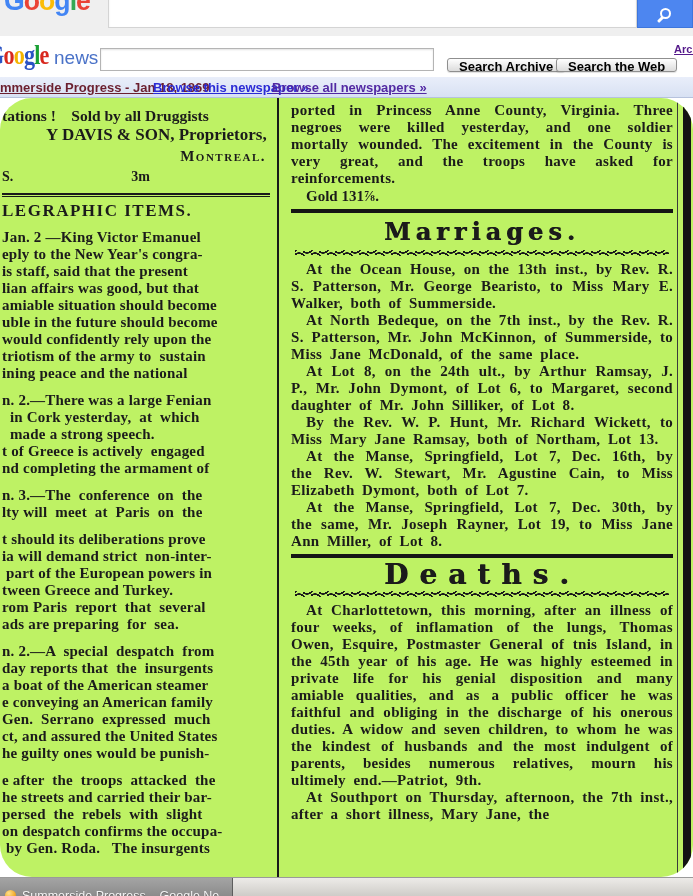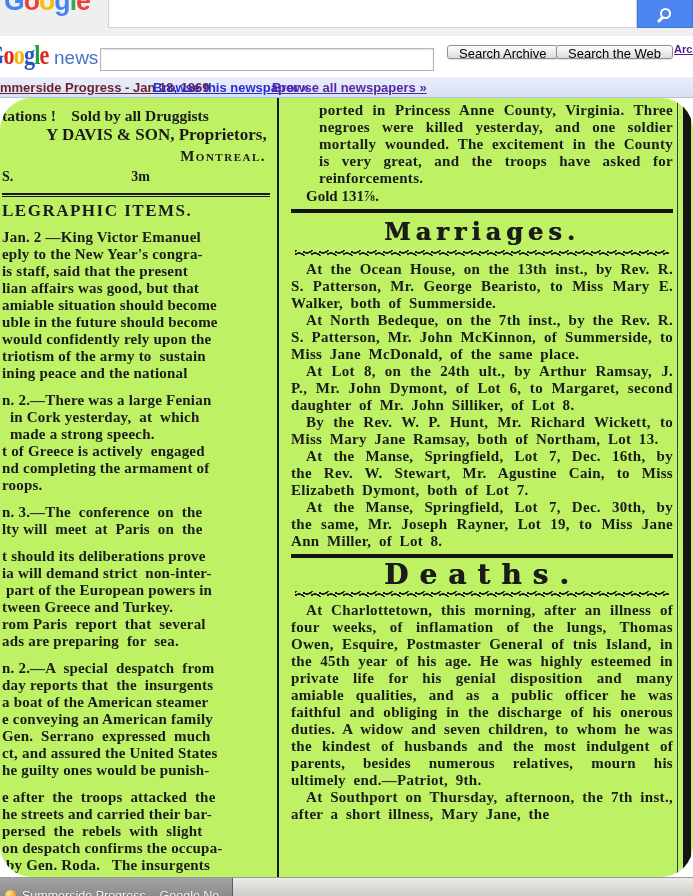--- a/index.html
+++ b/index.html
@@ -24,23 +24,23 @@
 
   
   .newsheader{position:absolute;left:0;top:36px;width:693px;height:41px;background:#fff;overflow:hidden;}
   .news-logo{position:absolute;left:-13px;top:4px;white-space:nowrap;}
   .gword{display:inline-block;font-family:"Liberation Serif",serif;font-weight:bold;font-size:27px;
          letter-spacing:-1px;transform:scaleX(.82);transform-origin:left center;}
   .news-word{font-family:"Liberation Sans",sans-serif;font-size:19px;color:#4a72c8;margin-left:-8px;}
   .news-input{position:absolute;left:100px;top:12px;width:334px;height:23px;background:#fff;
               border:1px solid #b4b4b4;box-shadow:inset 0 1px 2px rgba(0,0,0,.12);outline:none;
               font-size:13px;padding:0 5px;}
-  .gbtn{position:absolute;top:9px;height:14px;border:1px solid #8f8f8f;border-radius:3px;
+  .gbtn{position:absolute;top:22px;height:14px;border:1px solid #8f8f8f;border-radius:3px;
         background:linear-gradient(#fefefe,#dcdcdc);font-family:"Liberation Sans",sans-serif;
-        font-size:13px;color:#000;padding:0 11px;cursor:pointer;box-shadow:0 1px 1px rgba(0,0,0,.12);}
+        font-size:13px;color:#000;padding:0 11px;cursor:pointer;box-shadow:0 1px 1px rgba(0,0,0,.12);font-weight:bold;}
   .sa{left:447px;} .sw{left:556px;}
   .arch{position:absolute;left:674px;top:7px;font-size:11px;font-weight:bold;color:#551a8b;
         text-decoration:underline;white-space:nowrap;cursor:pointer;}
 
   
   .navbar{position:absolute;left:0;top:77px;width:693px;height:21px;
           background:linear-gradient(#e9eefa,#d8e1f3);border-bottom:1px solid #b6c2dd;}
   .nav-title{position:absolute;left:0;top:3px;font-size:13px;font-weight:bold;color:#6b1f2f;
              text-decoration:underline;white-space:nowrap;cursor:pointer;}
   .nav-link{position:absolute;top:3px;font-size:13px;font-weight:bold;text-decoration:underline;
@@ -60,21 +60,21 @@
        font-variant:small-caps;overflow:hidden;}
   .ad4{display:flex;font-size:14px;height:19px;overflow:hidden;}
   .ad4 .r{margin-left:118px;}
   .double-rule{height:4px;border-top:2px solid #1a1a1a;border-bottom:1px solid #1a1a1a;margin:5px 2px 4px 0;}
   .lheading{font-size:17px;letter-spacing:1.5px;height:24px;margin:4px 0 4px;overflow:hidden;}
 
   .vrule{position:absolute;left:277px;top:0;width:2px;height:779px;background:#1a1a1a;}
   .col-right{position:absolute;left:291px;top:4px;width:382px;height:775px;overflow:hidden;}
   .para{text-align:justify;text-indent:15px;font-size:15px;line-height:17px;
         letter-spacing:.3px;word-spacing:3.5px;}
-  .noind{text-indent:0;margin-left:28px;}
+  .noind{text-indent:0;}
   .goldline{text-indent:15px;font-size:15px;height:18px;line-height:18px;}
   .section-rule{height:3px;border-top:3px solid #151515;border-bottom:1px solid #151515;margin:4px 0 2px;}
   .bl-heading{font-family:"DejaVu Serif",serif;font-weight:bold;text-align:center;
               text-shadow:.6px 0 #1a1a1a;}
   .marr{font-size:24px;letter-spacing:5px;height:34px;line-height:34px;}
   .dth{font-size:28px;letter-spacing:11px;height:30px;line-height:30px;}
   .wavy{height:6px;margin:1px 4px 5px;background-repeat:repeat-x;
         background-image:
           radial-gradient(circle at 4px 9px, rgba(0,0,0,0) 5px, #1a1a1a 5px, #1a1a1a 6.5px, rgba(0,0,0,0) 6.9px),
           radial-gradient(circle at 4px -3px, rgba(0,0,0,0) 5px, #1a1a1a 5px, #1a1a1a 6.5px, rgba(0,0,0,0) 6.9px);
@@ -140,21 +140,20 @@
         <div class="pline">uble in the future should become</div>
         <div class="pline">would confidently rely upon the</div>
         <div class="pline">triotism of the army to  sustain</div>
         <div class="pline">ining peace and the national</div>
         <div class="pline gap"></div>
         <div class="pline">n. 2.—There was a large Fenian</div>
         <div class="pline">  in Cork yesterday,  at  which</div>
         <div class="pline">  made a strong speech.</div>
         <div class="pline">t of Greece is actively  engaged</div>
         <div class="pline">nd completing the armament of</div>
-        <div class="pline">roops.</div>
         <div class="pline gap"></div>
         <div class="pline">n. 3.—The  conference  on  the</div>
         <div class="pline">lty will  meet  at  Paris  on  the</div>
         <div class="pline gap"></div>
         <div class="pline">t should its deliberations prove</div>
         <div class="pline">ia will demand strict  non-inter-</div>
         <div class="pline"> part of the European powers in</div>
         <div class="pline">tween Greece and Turkey.</div>
         <div class="pline">rom Paris  report  that  several</div>
         <div class="pline">ads are preparing  for  sea.</div>

